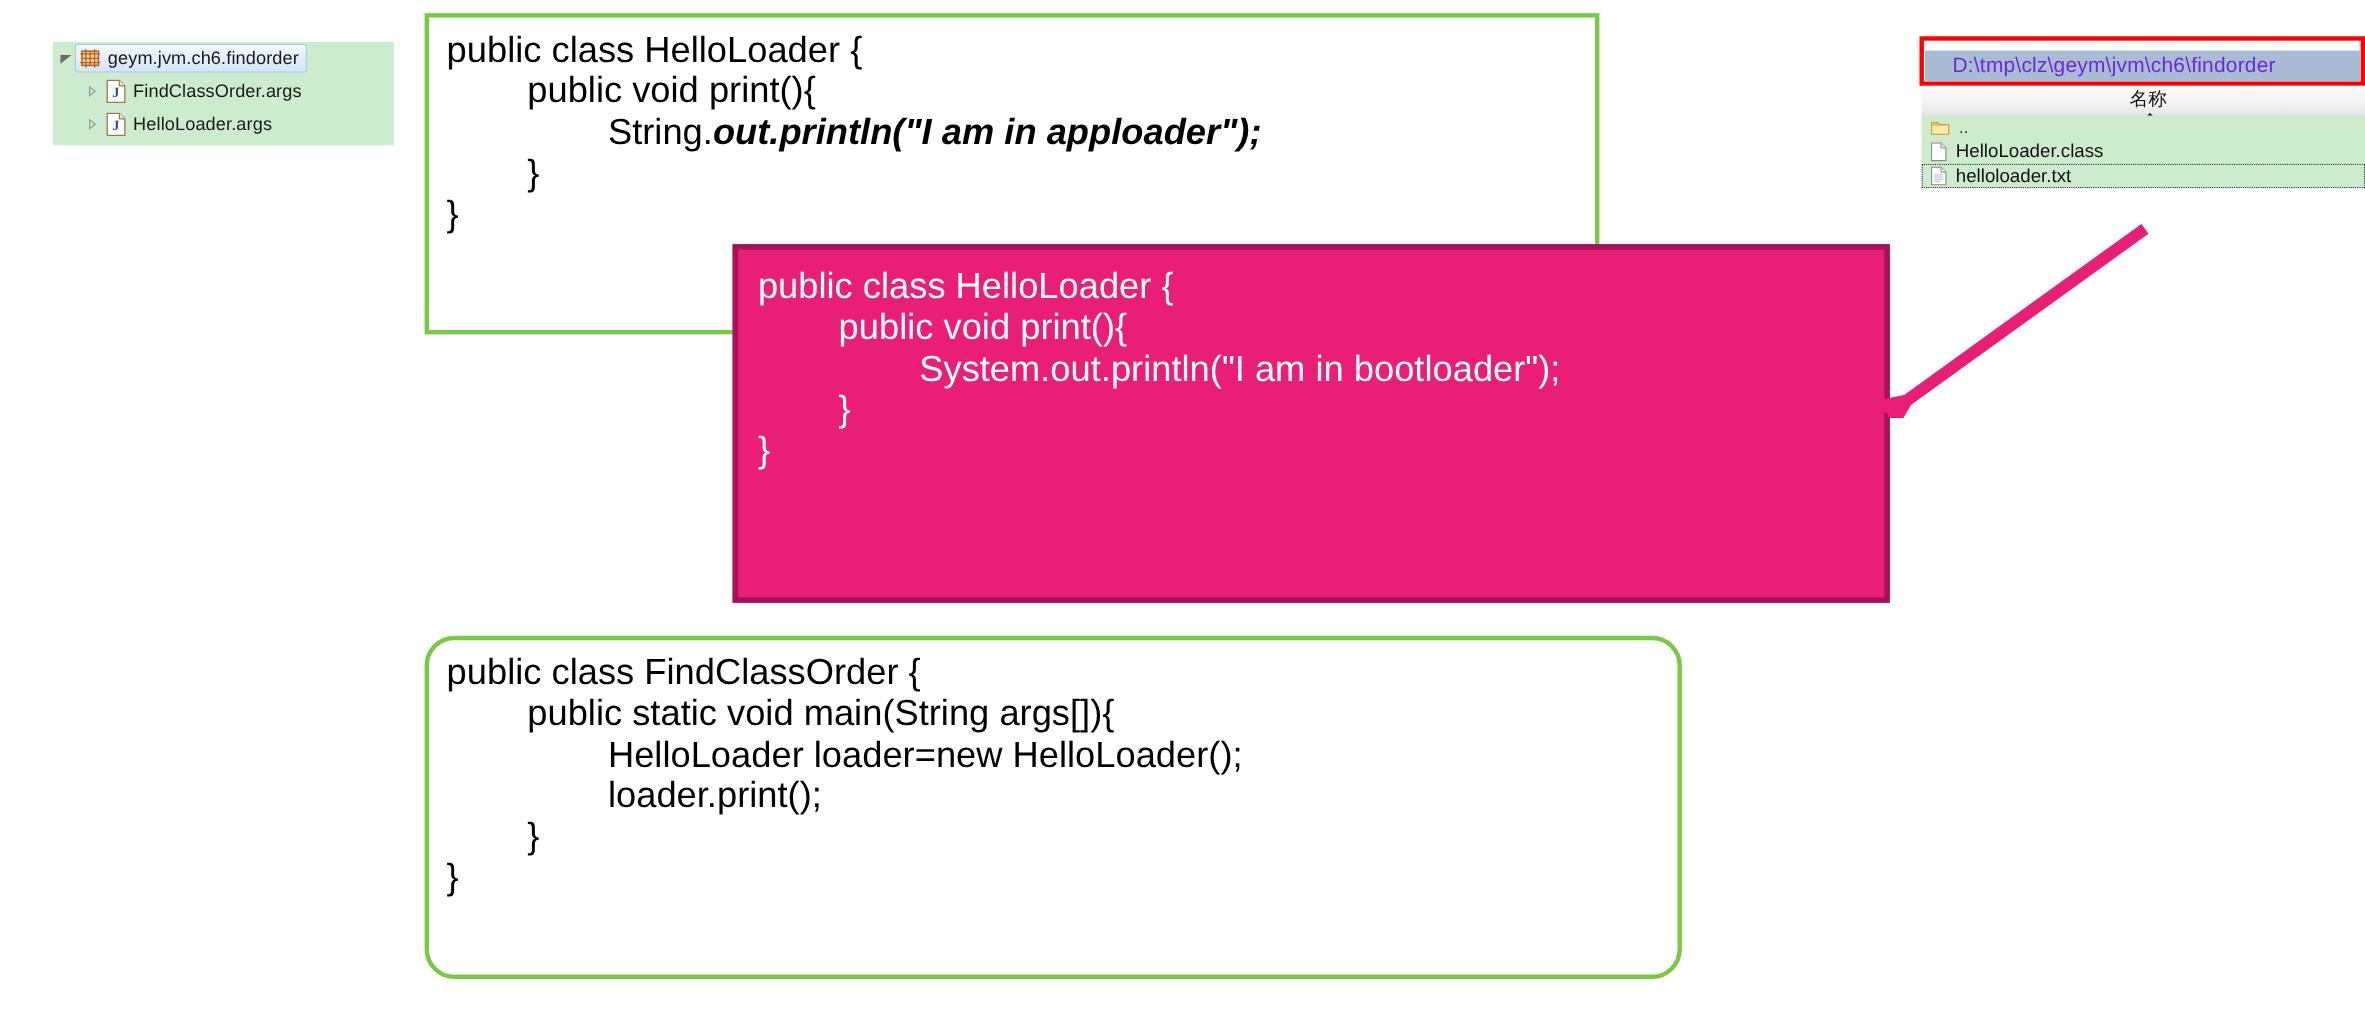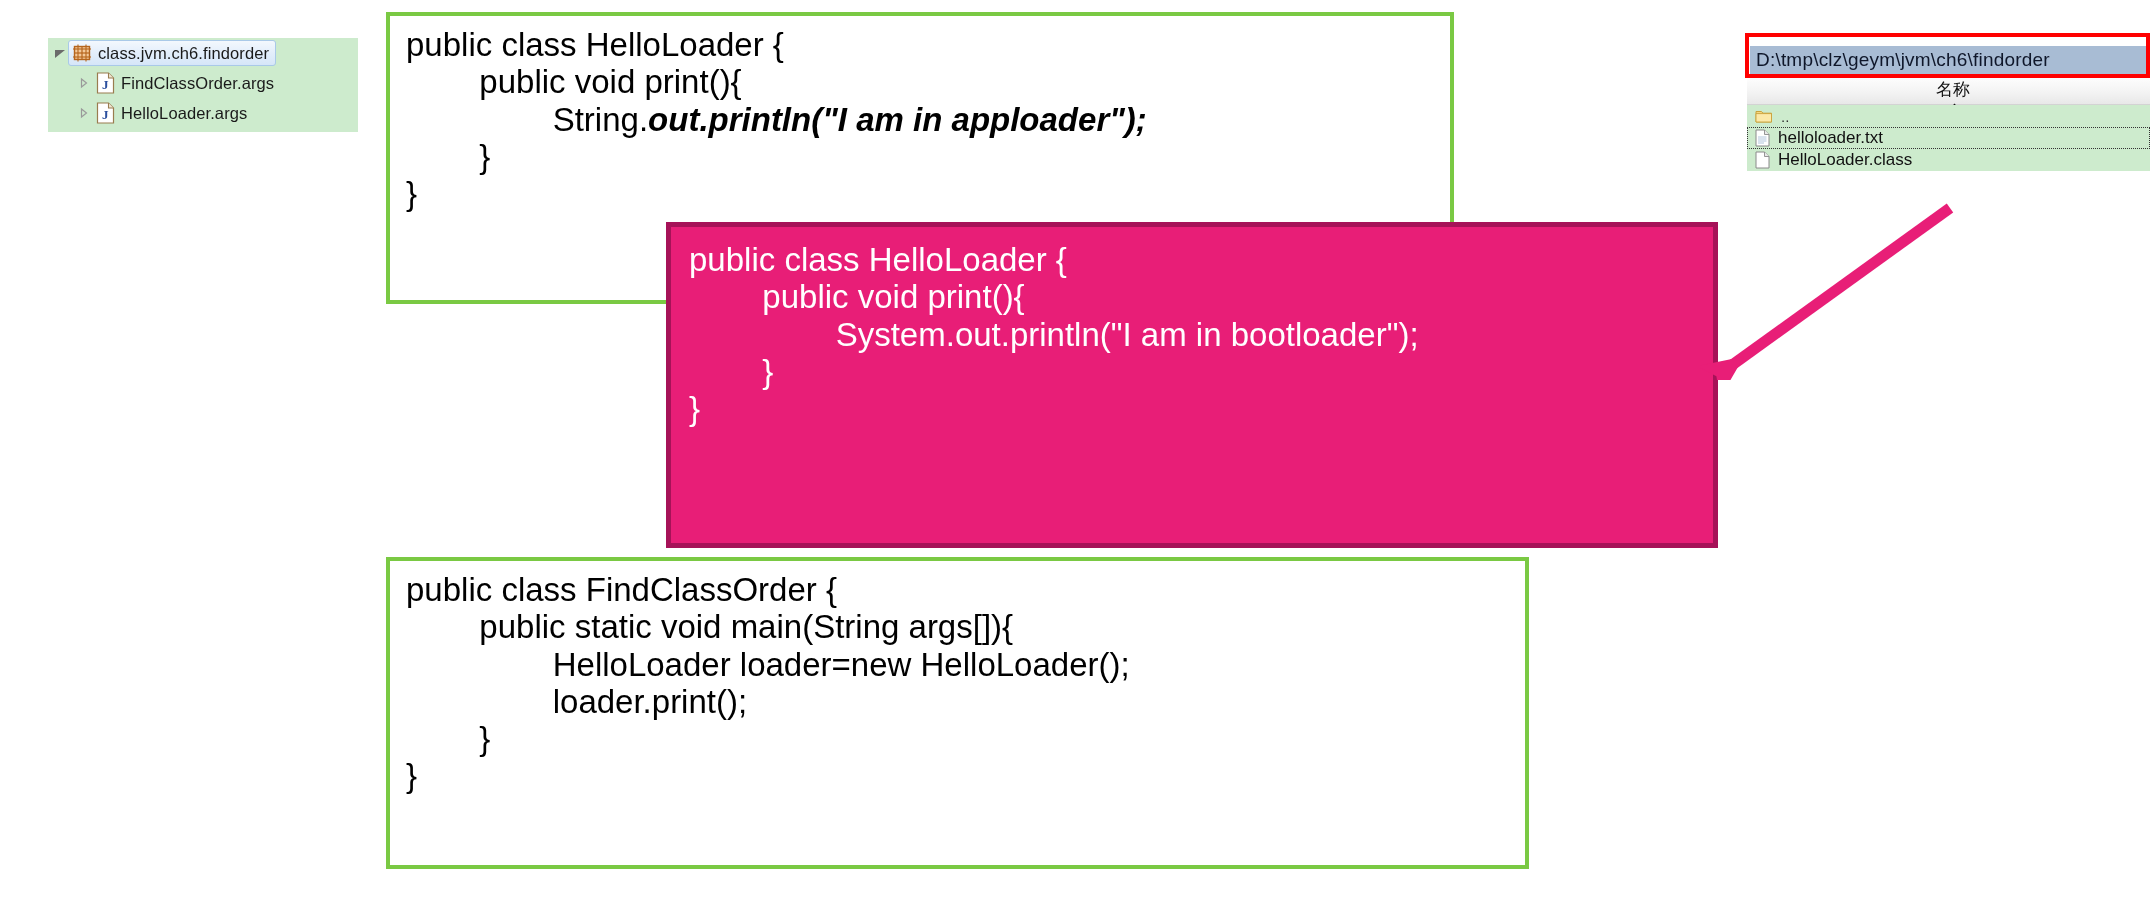--- a/index.html
+++ b/index.html
@@ -78,23 +78,24 @@
     overflow: hidden;
   }
   #code-box-apploader {
     left: 386px;
     top: 12px;
     width: 1068px;
     height: 292px;
   }
   #code-box-findclassorder {
     left: 386px;
-    top: 557px;
+    top: 578px;
     width: 1143px;
     height: 312px;
+    border-radius: 27px;
   }
   .code-text {
     font-family: "Liberation Sans", sans-serif;
     font-size: 33px;
     line-height: 1.13;
     color: #000000;
     white-space: pre;
     padding: 10px 0 0 16px;
   }
   .code-text .em {
@@ -152,24 +153,25 @@
     top: 13px;
     width: 396px;
     height: 28px;
     background: #a8bcd4;
     display: flex;
     align-items: center;
     overflow: hidden;
   }
   #address-bar-text {
     font-size: 19px;
-    color: #0f172a;
+    color: #6d28d9;
     white-space: nowrap;
     padding-left: 6px;
     letter-spacing: 0.2px;
+    margin-left: 19px;
   }
   #explorer-header {
     position: absolute;
     left: 2px;
     top: 45px;
     width: 403px;
     height: 27px;
     background: linear-gradient(to bottom, #fdfdfd 0%, #f3f3f3 55%, #e8e8e8 100%);
     border-bottom: 1px solid #d3d3d3;
     display: flex;
@@ -231,21 +233,21 @@
         <svg width="20" height="20" viewBox="0 0 20 20">
           <rect x="2.5" y="3.5" width="15" height="13" fill="#f4c99a" stroke="#b5651d" stroke-width="1.4"></rect>
           <line x1="2.5" y1="10" x2="17.5" y2="10" stroke="#b5651d" stroke-width="1.2"></line>
           <line x1="10" y1="3.5" x2="10" y2="16.5" stroke="#b5651d" stroke-width="1.2"></line>
           <line x1="1" y1="6" x2="19" y2="6" stroke="#b5651d" stroke-width="1.1"></line>
           <line x1="1" y1="14" x2="19" y2="14" stroke="#b5651d" stroke-width="1.1"></line>
           <line x1="6" y1="1.5" x2="6" y2="18.5" stroke="#b5651d" stroke-width="1.1"></line>
           <line x1="14" y1="1.5" x2="14" y2="18.5" stroke="#b5651d" stroke-width="1.1"></line>
         </svg>
       </span>
-      <span class="tree-label">class.jvm.ch6.findorder</span>
+      <span class="tree-label">geym.jvm.ch6.findorder</span>
     </span>
   </div>
 
   <div class="tree-row child">
     <span class="twisty-collapsed">
       <svg width="12" height="12" viewBox="0 0 12 12">
         <path d="M3.5 2 L8.5 6 L3.5 10 Z" fill="none" stroke="#9a9a9a" stroke-width="1.2"></path>
       </svg>
     </span>
     <span class="row-plain">
@@ -333,42 +335,42 @@
   <div id="explorer-list">
 
     <div class="explorer-row">
       <span class="folder-icon">
         <svg width="18" height="16" viewBox="0 0 18 16">
           <path d="M1 3.5 L6.5 3.5 L8 5.2 L16.5 5.2 L16.5 14 L1 14 Z" fill="#f5d77f" stroke="#c9a23c" stroke-width="1"></path>
           <path d="M1 5.6 L16.5 5.6 L16.5 14 L1 14 Z" fill="#fce9a8" stroke="#c9a23c" stroke-width="0.9"></path>
         </svg>
       </span>
       <span class="explorer-label dots">..</span>
+    </div>
+
+    <div class="explorer-row">
+      <span class="file-icon">
+        <svg width="15" height="18" viewBox="0 0 15 18">
+          <path d="M1 1 L9.5 1 L14 5.5 L14 17 L1 17 Z" fill="#ffffff" stroke="#8a8a8a" stroke-width="1"></path>
+          <path d="M9.5 1 L9.5 5.5 L14 5.5" fill="#e9e9e9" stroke="#8a8a8a" stroke-width="0.9"></path>
+        </svg>
+      </span>
+      <span class="explorer-label">HelloLoader.class</span>
     </div>
 
     <div class="explorer-row focused">
       <span class="file-icon">
         <svg width="15" height="18" viewBox="0 0 15 18">
           <path d="M1 1 L9.5 1 L14 5.5 L14 17 L1 17 Z" fill="#ffffff" stroke="#8a8a8a" stroke-width="1"></path>
           <path d="M9.5 1 L9.5 5.5 L14 5.5" fill="#e9e9e9" stroke="#8a8a8a" stroke-width="0.9"></path>
           <g stroke="#9fb6d4" stroke-width="0.8">
             <line x1="3" y1="8" x2="11.5" y2="8"></line>
             <line x1="3" y1="10" x2="11.5" y2="10"></line>
             <line x1="3" y1="12" x2="11.5" y2="12"></line>
             <line x1="3" y1="14" x2="9" y2="14"></line>
           </g>
         </svg>
       </span>
       <span class="explorer-label">helloloader.txt</span>
     </div>
 
-    <div class="explorer-row">
-      <span class="file-icon">
-        <svg width="15" height="18" viewBox="0 0 15 18">
-          <path d="M1 1 L9.5 1 L14 5.5 L14 17 L1 17 Z" fill="#ffffff" stroke="#8a8a8a" stroke-width="1"></path>
-          <path d="M9.5 1 L9.5 5.5 L14 5.5" fill="#e9e9e9" stroke="#8a8a8a" stroke-width="0.9"></path>
-        </svg>
-      </span>
-      <span class="explorer-label">HelloLoader.class</span>
-    </div>
-
   </div>
 </div>
 
 </body></html>

